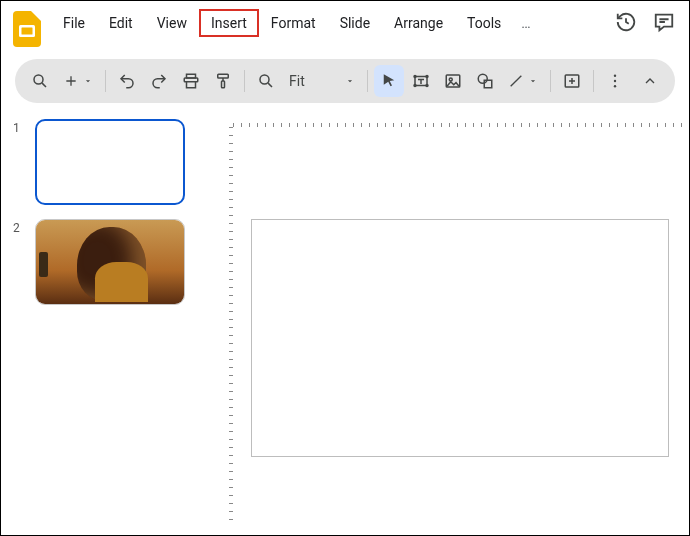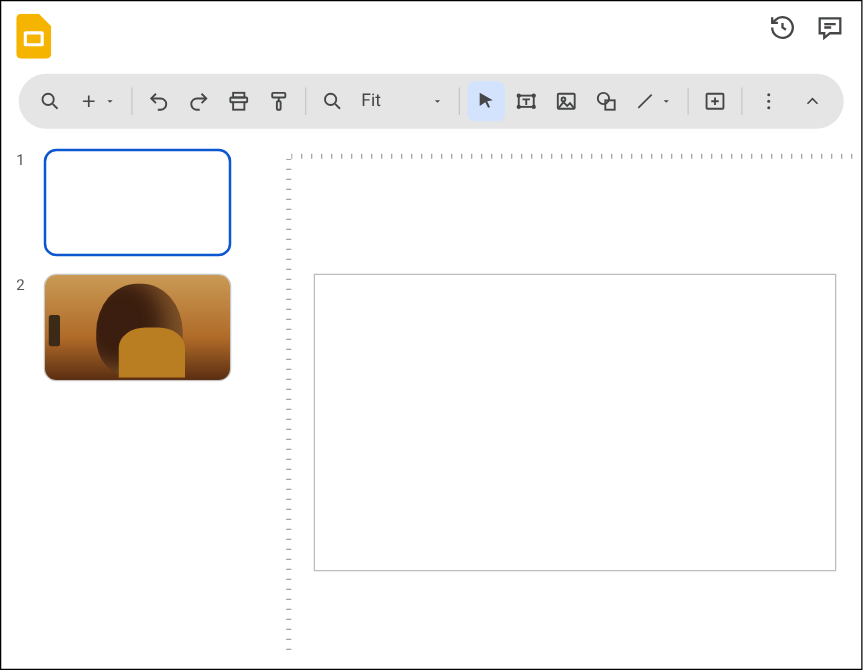--- a/index.html
+++ b/index.html
@@ -200,20 +200,31 @@
 
 <div class="header">
   <div class="logo">
     <svg width="28" height="36" viewBox="0 0 28 36">
       <path d="M4 0h14l10 10v22a4 4 0 0 1-4 4H4a4 4 0 0 1-4-4V4a4 4 0 0 1 4-4z" fill="#f4b400"></path>
       <rect x="6" y="14" width="16" height="12" rx="1.5" fill="#fff"></rect>
       <rect x="8.5" y="16.5" width="11" height="7" rx="0.5" fill="#f4b400"></rect>
     </svg>
   </div>
   <div class="title-area">
+    <div class="menu-row">
+      <div class="menu-item">File</div>
+      <div class="menu-item">Edit</div>
+      <div class="menu-item">View</div>
+      <div class="menu-item highlight">Insert</div>
+      <div class="menu-item">Format</div>
+      <div class="menu-item">Slide</div>
+      <div class="menu-item">Arrange</div>
+      <div class="menu-item">Tools</div>
+      <div class="menu-more">…</div>
+    </div>
   </div>
   <div class="header-right">
     <div class="hicon">
       <svg width="22" height="22" viewBox="0 0 24 24" fill="none" stroke="currentColor" stroke-width="2">
           <path d="M3 12a9 9 0 1 0 3-6.7L3 8"></path>
           <path d="M3 3v5h5"></path>
           <path d="M12 8v4l3 2"></path>
         </svg>
     </div>
     <div class="hicon">

